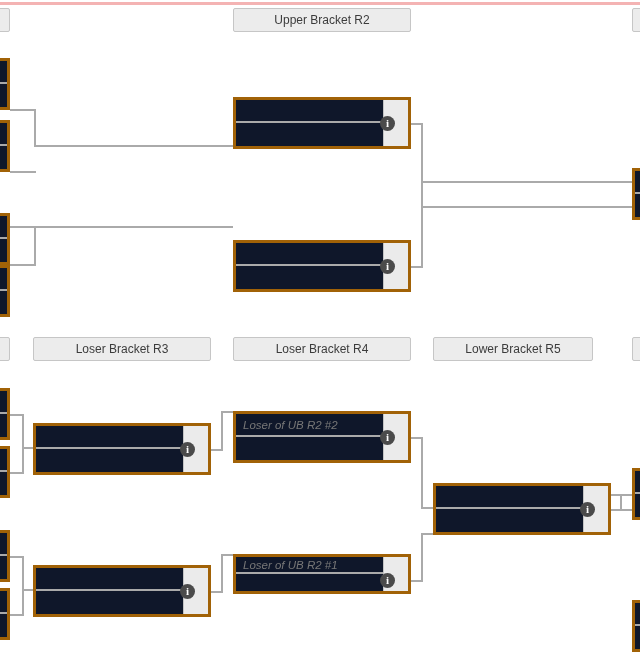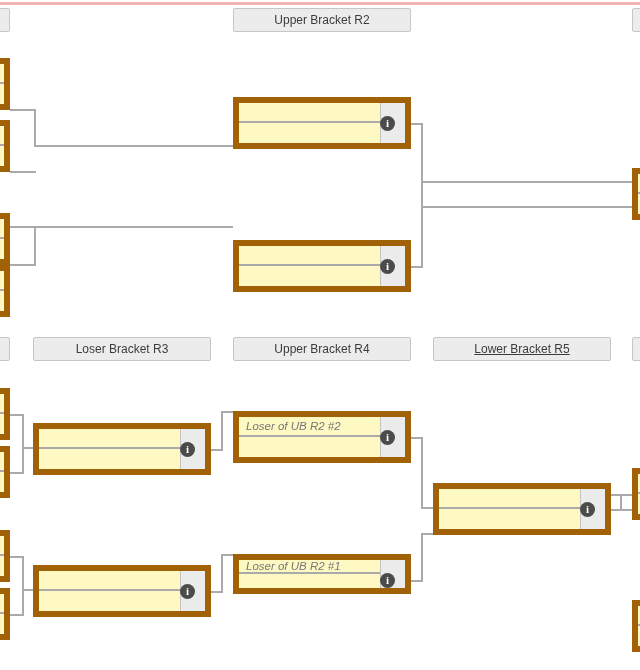--- a/index.html
+++ b/index.html
@@ -56,22 +56,22 @@
     position: absolute;
     background: #aaaaaa;
   }
   .line.h { height: 2px; }
   .line.v { width: 2px; }
 
   
   .match {
     position: absolute;
     box-sizing: border-box;
-    border: 6px solid #a16207;
-    background: #fef9c3;
+    border: 3px solid #a16207;
+    background: #0f172a;
     overflow: hidden;
   }
   .match .slot {
     position: relative;
     box-sizing: border-box;
     height: 50%;
     display: flex;
     align-items: center;
     padding-left: 7px;
     font-size: 11.5px;
@@ -328,23 +328,23 @@
       <div class="round-header" style="left: -12px; top: 8px; width: 22px;">
         <span></span>
       </div>
       <div class="round-header" style="left: 632px; top: 8px; width: 22px;">
         <span></span>
       </div>
       <div class="round-header" style="left: 33px; top: 337px; width: 178px;">
         <span>Loser Bracket R3</span>
       </div>
       <div class="round-header" style="left: 233px; top: 337px; width: 178px;">
-        <span>Upper Bracket R4</span>
-      </div>
-      <div class="round-header" style="left: 433px; top: 337px; width: 178px; text-decoration: underline;">
+        <span>Loser Bracket R4</span>
+      </div>
+      <div class="round-header" style="left: 433px; top: 337px; width: 160px;">
         <span>Lower Bracket R5</span>
       </div>
       <div class="round-header" style="left: -12px; top: 337px; width: 22px;">
         <span></span>
       </div>
       <div class="round-header" style="left: 632px; top: 337px; width: 22px;">
         <span></span>
       </div>
     </div>
 </div>

